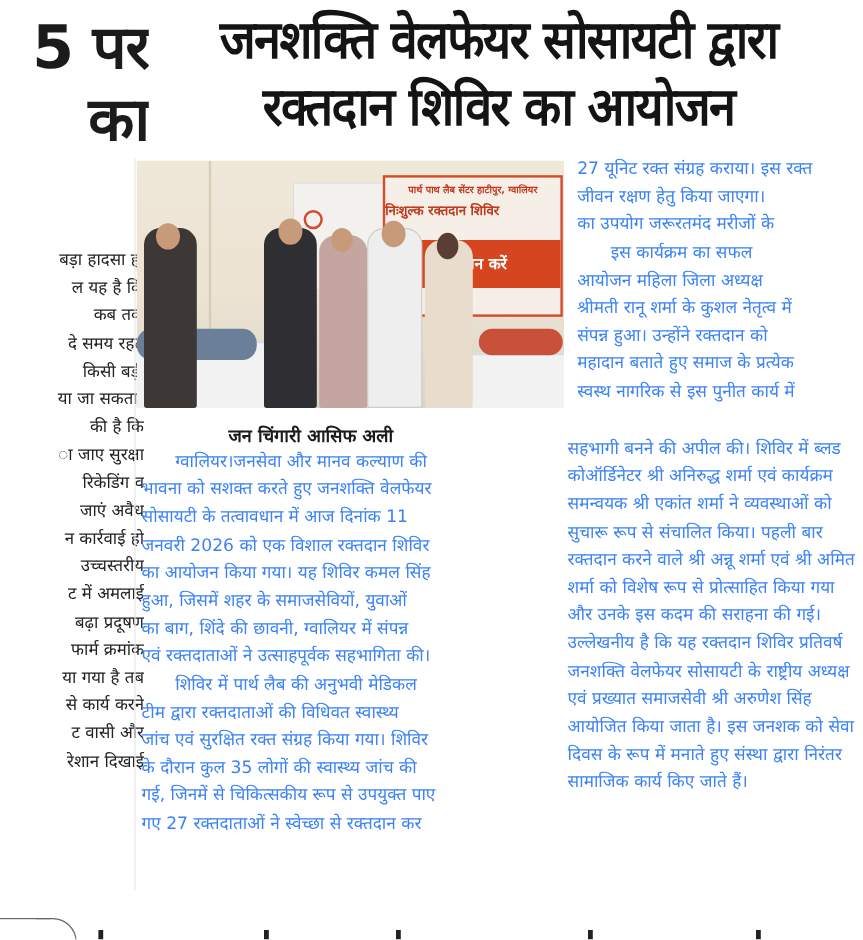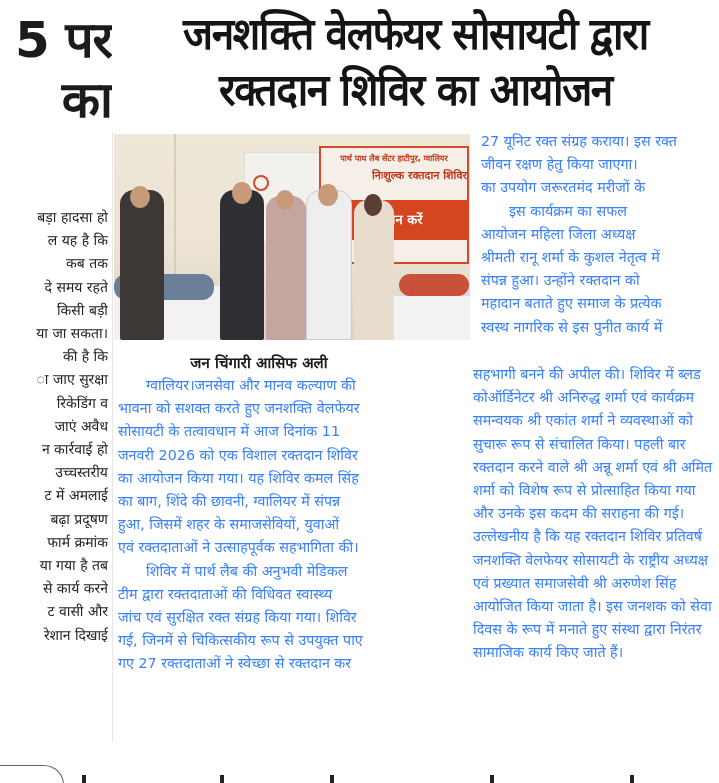--- a/index.html
+++ b/index.html
@@ -1,40 +1,40 @@
 <!DOCTYPE html>
 <html><head>
   <meta charset="utf-8">
   <style>
     * { box-sizing: border-box; margin: 0; padding: 0; }
     html, body { width: 719px; height: 783px; overflow: hidden; background: #ffffff; }
     body { position: relative; font-family: "DejaVu Sans", sans-serif; color: #1a1a1a; }
 
     
-    .left-col { position: absolute; left: 0; top: 0; width: 112px; height: 783px; overflow: hidden; }
+    .left-col { position: absolute; left: 12px; top: 0; width: 112px; height: 783px; overflow: hidden; }
     .left-headline { position: absolute; right: 0; top: 10px; width: 200px; text-align: right;
       font-family: "DejaVu Sans", sans-serif; font-weight: bold; font-size: 50px; line-height: 60px;
       color: #1b1b1b; letter-spacing: -1px; }
     .left-body { position: absolute; right: 4px; top: 206px; width: 240px; text-align: right;
       font-size: 14px; line-height: 23.2px; color: #222; white-space: nowrap; }
     .left-body div { overflow: hidden; }
 
     
     .headline { position: absolute; left: 112px; top: 6px; width: 607px; text-align: center;
       font-family: "DejaVu Sans", sans-serif; font-weight: bold; color: #141414;
       font-size: 44px; line-height: 56px; letter-spacing: -1.5px; transform: scaleX(0.92); transform-origin: center top; }
 
     
     .photo { position: absolute; left: 114px; top: 134px; width: 356px; height: 206px; overflow: hidden;
       background: linear-gradient(180deg, #efe7d8 0%, #ece3d2 55%, #d9d3c8 100%); }
     .photo .wall-line { position: absolute; left: 60px; top: 0; width: 2px; height: 140px; background: #d9cdb8; }
     .banner { position: absolute; left: 205px; top: 12px; width: 150px; height: 118px; background: #f6efe8;
       border: 2px solid #d44a2a; }
     .banner .b-top { font-size: 8px; color: #c0391b; text-align: center; margin-top: 4px; font-weight: bold; }
-    .banner .b-mid { font-size: 11px; color: #c0391b; text-align: right; font-weight: bold; margin-top: 4px; }
+    .banner .b-mid { font-size: 11px; color: #c0391b; text-align: left; font-weight: bold; margin-top: 4px; }
     .banner .b-red { position: absolute; left: 0; right: 0; top: 52px; height: 40px; background: #d5451f; }
     .banner .b-red span { display:block; color:#fff; font-weight:bold; font-size:13px; text-align:center; margin-top:10px; }
     .poster { position: absolute; left: 130px; top: 18px; width: 80px; height: 90px; background: #f3f1ee; border: 1px solid #ddd; }
     .poster .logo { position:absolute; left:8px; top:22px; width:16px; height:16px; border-radius:50%; border:2px solid #d44a2a; }
     .person { position: absolute; bottom: 0; border-radius: 14px 14px 2px 2px; }
     .head { position: absolute; border-radius: 50%; background: #c79a7a; }
     .bed { position: absolute; background: #f2f2f2; border-top: 2px solid #dcdcdc; }
 
     
     .byline { position: absolute; left: 114px; top: 353px; width: 290px; text-align: center;
@@ -128,26 +128,27 @@
 </div>
 
 <div class="byline">जन चिंगारी आसिफ अली</div>
 
 <div class="col col-mid" id="col-mid">
     <div class="indent">ग्वालियर।जनसेवा और मानव कल्याण की</div>
     <div>भावना को सशक्त करते हुए जनशक्ति वेलफेयर</div>
     <div>सोसायटी के तत्वावधान में आज दिनांक 11</div>
     <div>जनवरी 2026 को एक विशाल रक्तदान शिविर</div>
     <div>का आयोजन किया गया। यह शिविर कमल सिंह</div>
+    <div>हुआ, जिसमें शहर के समाजसेवियों, युवाओं</div>
     <div>का बाग, शिंदे की छावनी, ग्वालियर में संपन्न</div>
-    <div>हुआ, जिसमें शहर के समाजसेवियों, युवाओं</div>
     <div>एवं रक्तदाताओं ने उत्साहपूर्वक सहभागिता की।</div>
     <div class="indent">शिविर में पार्थ लैब की अनुभवी मेडिकल</div>
     <div>टीम द्वारा रक्तदाताओं की विधिवत स्वास्थ्य</div>
     <div>जांच एवं सुरक्षित रक्त संग्रह किया गया। शिविर</div>
+    <div>के दौरान कुल 35 लोगों की स्वास्थ्य जांच की</div>
     <div>गई, जिनमें से चिकित्सकीय रूप से उपयुक्त पाए</div>
     <div>गए 27 रक्तदाताओं ने स्वेच्छा से रक्तदान कर</div>
   </div>
 <div class="col col-right-top" id="col-right-top">
     <div>27 यूनिट रक्त संग्रह कराया। इस रक्त</div>
     <div>जीवन रक्षण हेतु किया जाएगा।</div>
     <div>का उपयोग जरूरतमंद मरीजों के</div>
     <div class="indent">इस कार्यक्रम का सफल</div>
     <div>आयोजन महिला जिला अध्यक्ष</div>
     <div>श्रीमती रानू शर्मा के कुशल नेतृत्व में</div>

